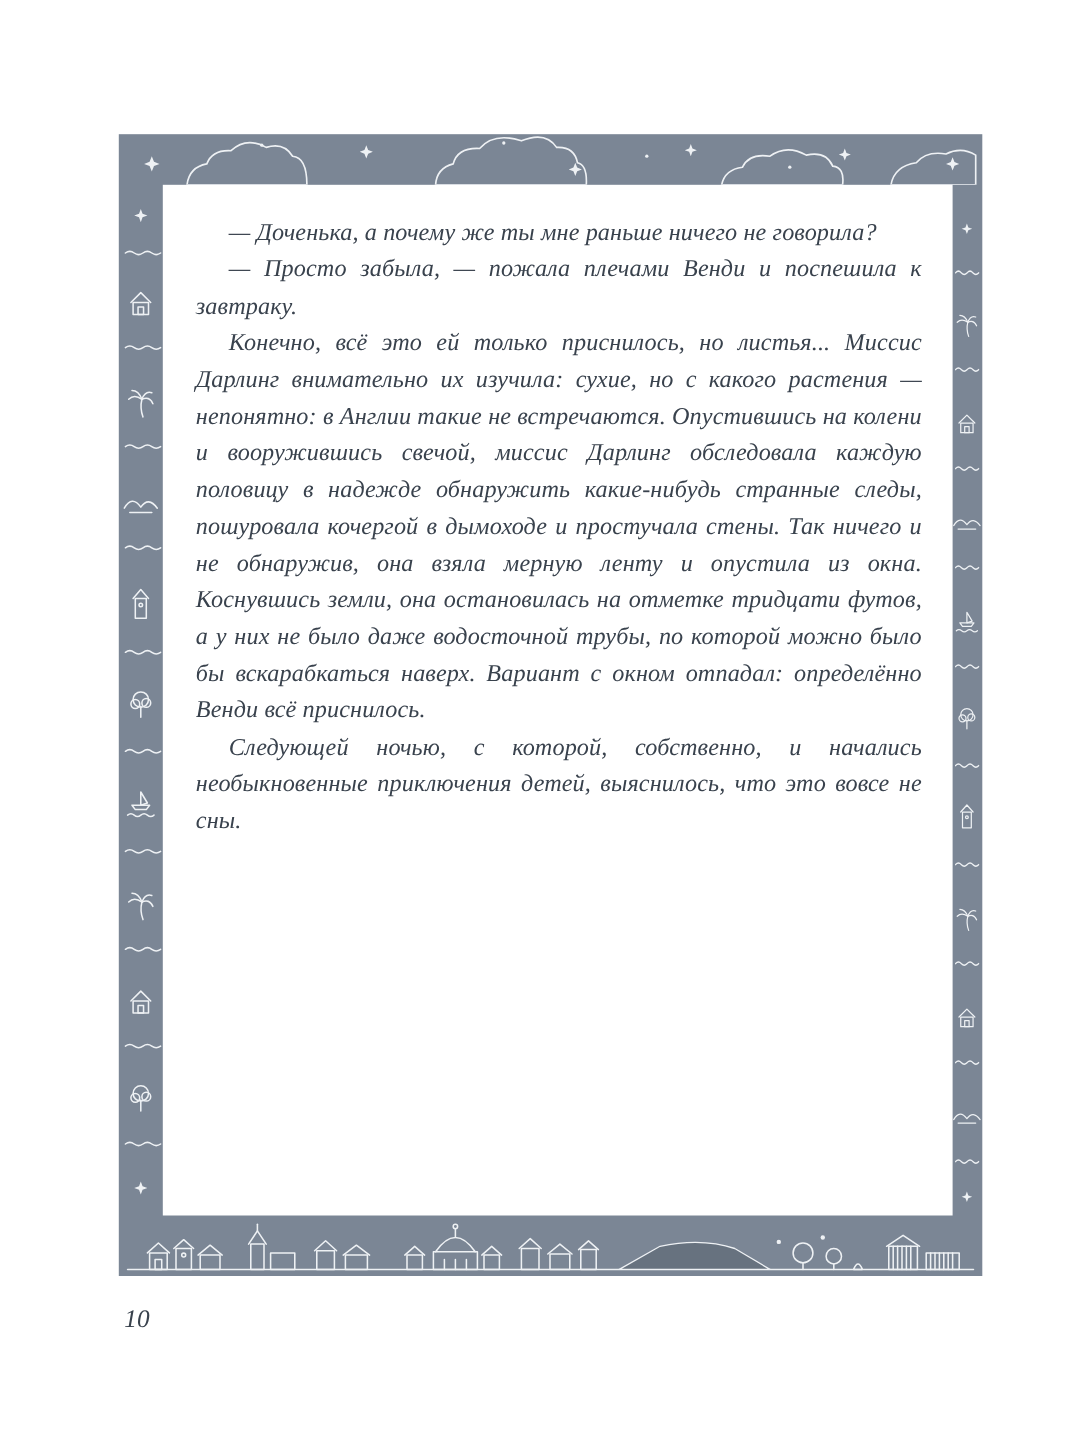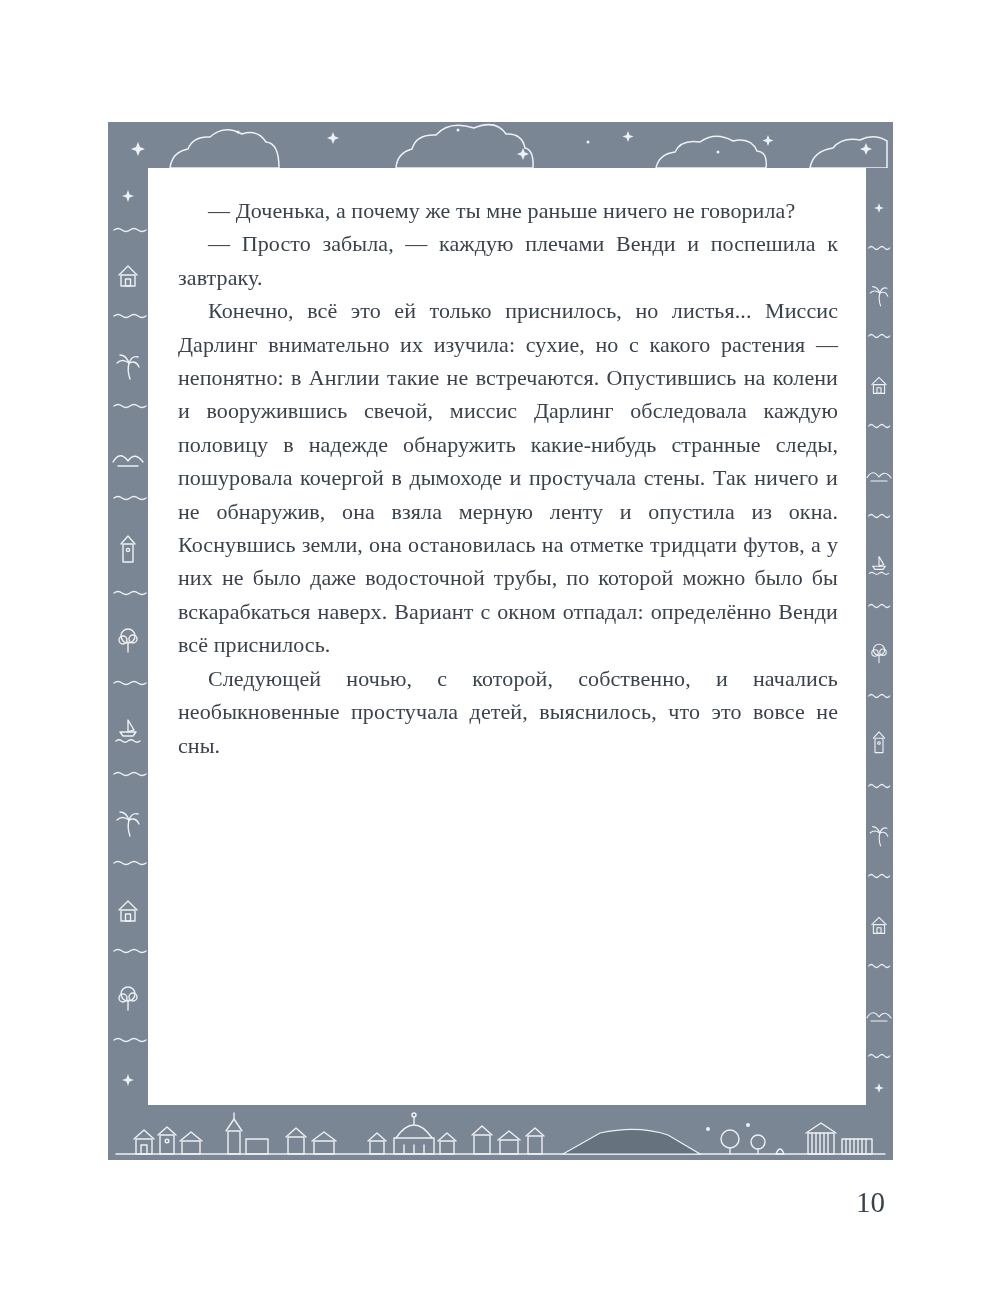--- a/index.html
+++ b/index.html
@@ -2,21 +2,21 @@
 <html lang="ru" style="--border: #7b8695; --border_dark: #67727f; --art: #eef1f4; --text: #39424d; --page_background: #ffffff;"><head>
 <meta charset="utf-8">
 <style>
   * { box-sizing: border-box; }
   html, body { margin: 0; padding: 0; }
   body {
     width: 986px; height: 1299px;
     background: #ffffff;
     font-family: "Liberation Serif", serif;
   }
-  .page { position: relative; width: 902px; height: 1299px; background: var(--page_background, #ffffff); overflow: hidden; }
+  .page { position: relative; width: 902px; height: 1299px; background: var(--page_background, #ffffff); overflow: hidden; font-style: italic; }
   .frame { position: absolute; left: 108px; top: 122px; width: 785px; height: 1038px; background: var(--border, #7b8695); }
   .band { position: absolute; display: block; }
   .band-top    { left: 0; top: 0; }
   .band-bottom { left: 0; bottom: 0; }
   .band-left   { left: 0; top: 46px; }
   .band-right  { right: 0; top: 46px; }
   .inner {
     position: absolute; left: 40px; top: 46px; width: 718px; height: 937px;
     background: var(--page_background, #ffffff);
     padding: 26px 28px 0 30px; overflow: hidden;
@@ -27,22 +27,22 @@
     text-align: justify; text-indent: 30px;
     color: var(--text, #39424d);
     letter-spacing: 0.1px;
     hyphens: auto;
   }
   .band-art  { stroke: var(--art, #eef1f4); stroke-width: 1.4; fill: none; stroke-linecap: round; stroke-linejoin: round; }
   .band-fill { fill: var(--border, #7b8695); stroke: var(--art, #eef1f4); stroke-width: 1.5; }
   .art-fill  { fill: var(--art, #eef1f4); stroke: none; }
   .dark-fill { fill: var(--border_dark, #67727f); stroke: var(--art, #eef1f4); stroke-width: 1.2; }
   .page-number {
-    position: absolute; left: 100px; top: 1186px; width: 785px;
-    text-align: right; font-size: 29px; color: var(--text, #39424d);
+    position: absolute; left: 113px; top: 1186px; width: 785px;
+    text-align: left; font-size: 23px; color: var(--text, #39424d);
   }
 </style>
 </head>
 <body>
 
 <div class="page">
 
   <div class="frame">
 
     <svg class="band band-top" width="785" height="46" viewBox="0 0 785 46" xmlns="http://www.w3.org/2000/svg">
@@ -217,22 +217,22 @@
         </g>
       </g>
       <g class="art-fill">
         <circle cx="600" cy="24" r="2"></circle>
         <circle cx="640" c20="20" cy="20" r="2"></circle>
       </g>
     </svg>
 
     <div class="inner">
       <p>— Доченька, а почему же ты мне раньше ничего не говорила?</p>
-      <p>— Просто забыла, — каждую плечами Венди и поспешила к завтраку.</p>
+      <p>— Просто забыла, — пожала плечами Венди и поспешила к завтраку.</p>
       <p>Конечно, всё это ей только приснилось, но листья... Миссис Дарлинг внимательно их изучила: сухие, но с какого растения — непонятно: в Англии такие не встречаются. Опустившись на колени и вооружившись свечой, миссис Дарлинг обследовала каждую половицу в надежде обнаружить какие-нибудь странные следы, пошуровала кочергой в дымоходе и простучала стены. Так ничего и не обнаружив, она взяла мерную ленту и опустила из окна. Коснувшись земли, она остановилась на отметке тридцати футов, а у них не было даже водосточной трубы, по которой можно было бы вскарабкаться наверх. Вариант с окном отпадал: определённо Венди всё приснилось.</p>
-      <p>Следующей ночью, с которой, собственно, и начались необыкновенные простучала детей, выяснилось, что это вовсе не сны.</p>
+      <p>Следующей ночью, с которой, собственно, и начались необыкновенные приключения детей, выяснилось, что это вовсе не сны.</p>
     </div>
 
   </div>
 
   <div class="page-number">10</div>
 
 </div>
 
 </body></html>

